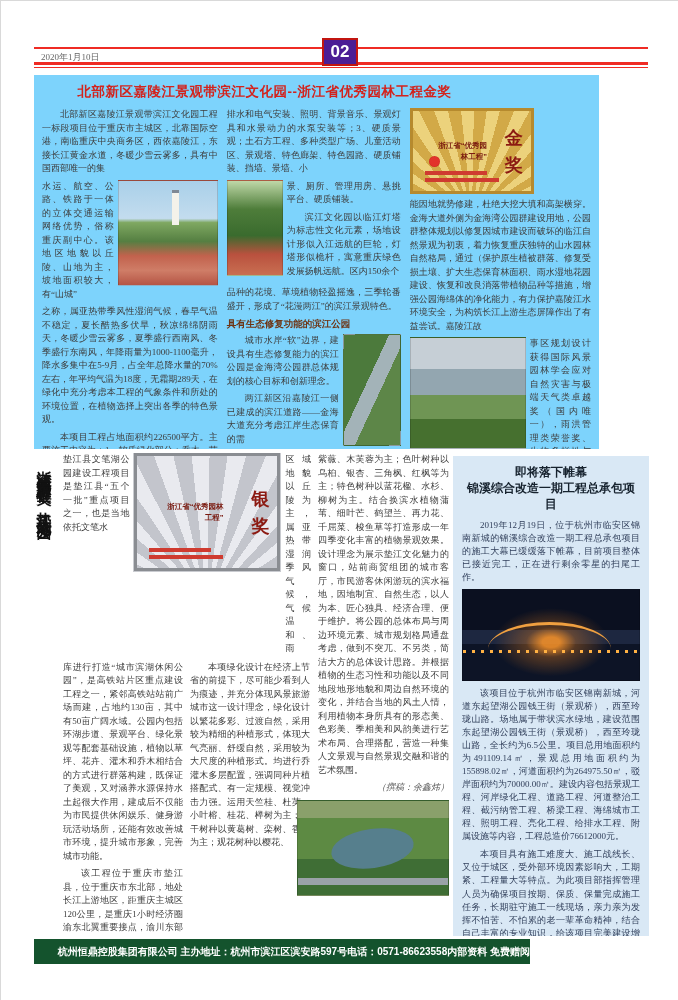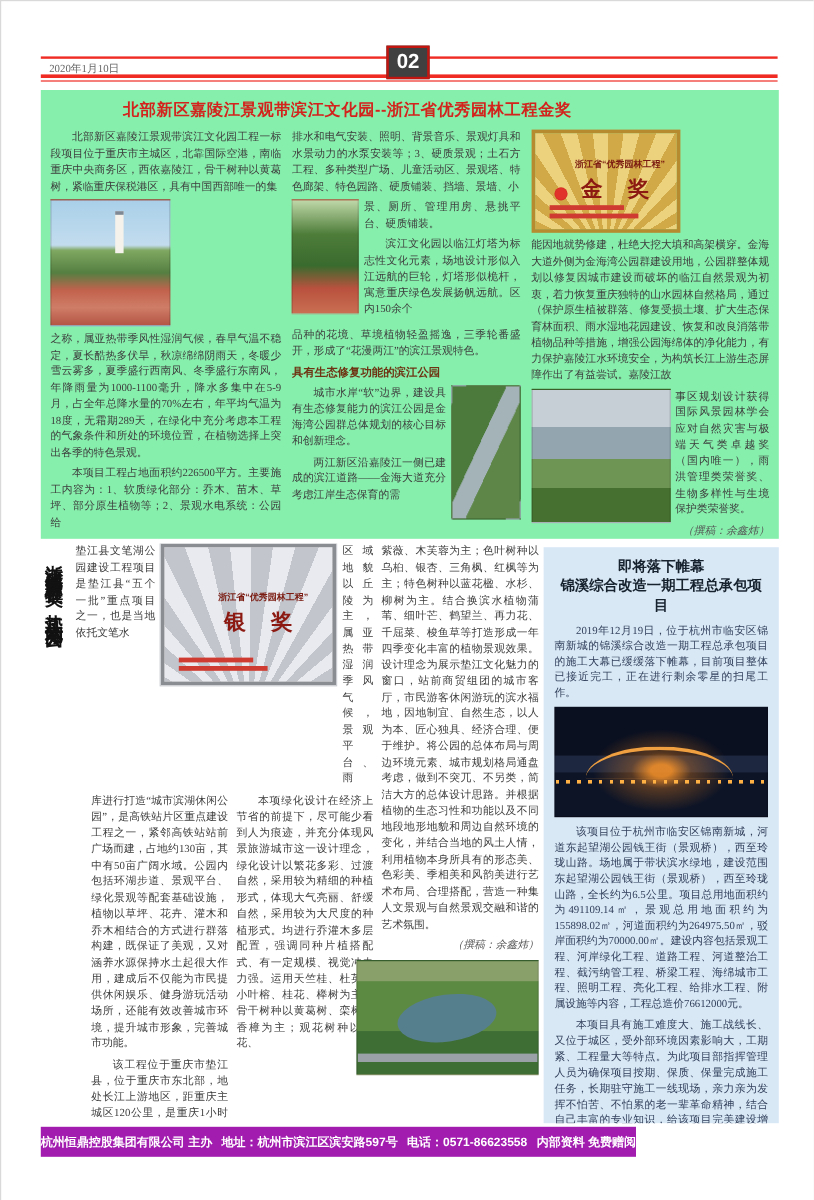--- a/index.html
+++ b/index.html
@@ -4,45 +4,45 @@
 <style>
   html,body{margin:0;padding:0;background:#f2f2f2;}
   #page{position:relative;width:678px;height:1000px;background:#ffffff;border:1px solid #d9d9d9;
         font-family:"Liberation Serif","DejaVu Serif",serif;overflow:hidden;}
 
   
   .topline{position:absolute;left:33px;width:614px;top:46px;height:2px;background:#ef2b24;}
   .date{position:absolute;left:40px;top:50px;font-size:9px;color:#666;}
   .midline1{position:absolute;left:33px;width:614px;top:61px;height:3px;background:#ef2b24;}
   .midline2{position:absolute;left:33px;width:614px;top:66px;height:1px;background:#ef2b24;}
-  .pagenum{position:absolute;left:321px;top:37px;width:36px;height:28px;background:#404040;border:2px solid #c21510;
+  .pagenum{position:absolute;left:321px;top:37px;width:36px;height:28px;background:#4c1d95;border:2px solid #c21510;
            color:#fff;font-weight:bold;font-size:17px;display:flex;align-items:center;justify-content:center;
            font-family:"Liberation Sans","DejaVu Sans",sans-serif;box-sizing:border-box;}
 
   
-  .a1{position:absolute;left:33px;top:74px;width:615px;height:374px;background:#86efac;
+  .a1{position:absolute;left:33px;top:74px;width:565px;height:374px;background:#7dd3fc;
       box-sizing:border-box;padding:5px 8px;overflow:hidden;}
   .a1-title{margin:3px 138px 7px 34px;text-align:center;color:#d3231d;font-weight:bold;font-size:13.5px;
             font-family:"Liberation Sans","DejaVu Sans",sans-serif;letter-spacing:0.5px;}
   .cols{display:flex;gap:9px;}
   .col{text-align:justify;font-size:9px;line-height:1.5;color:#3d3d3d;}
   .c1{width:193px;}.c2{width:191px;}.c3{width:199px;}
   .col p{margin:0 0 4px 0;}
   .ind{text-indent:2em;}
   .wraprow{display:flex;gap:4px;margin-bottom:4px;}
   .wraprow .txt{flex:1;}
   .ph{flex-shrink:0;border:1px solid rgba(0,0,0,.15);box-sizing:border-box;position:relative;overflow:hidden;}
   #ph1{width:100px;height:106px;background:linear-gradient(to bottom,#a9d0e9 0%,#c3dcee 36%,#7fa861 40%,#557f42 58%,#c2624d 72%,#cf7d67 86%,#b55545 100%);}
   #ph1 .tower{position:absolute;left:54%;top:9%;width:7px;height:32px;background:#f4f2ea;border-top:3px solid #7e8894;}
   #ph2{width:56px;height:96px;background:linear-gradient(to bottom,#bfd8a8 0%,#4e7d3a 30%,#3a6b2e 58%,#b9513e 78%,#c96f52 100%);}
   #ph3{width:58px;height:112px;background:linear-gradient(115deg,#4c7a3c 0 42%,#a3b3b8 42% 58%,#5d8648 58% 100%);}
   #ph4{width:116px;height:112px;background:linear-gradient(to bottom,#c6cfd6 0 28%,#93a6b0 28% 52%,#6f9554 52% 74%,#46702f 74% 100%);}
 
-  .plq{flex-shrink:0;display:flex;flex-direction:column;align-items:center;justify-content:center;
-       box-sizing:border-box;position:relative;text-align:left;padding-left:24px;}
+  .plq{flex-shrink:0;display:flex;flex-direction:row;align-items:center;justify-content:center;
+       box-sizing:border-box;position:relative;text-align:right;padding-left:24px;}
   .plq-gold{width:124px;height:86px;border:3px solid #b68a2e;
             background:repeating-conic-gradient(from -90deg at 50% 130%,#ecd27c 0 7deg,#d2a947 7deg 14deg);}
   .plq-silver{width:146px;height:118px;border:3px solid #8a8d92;outline:1px solid #c9cbd0;
             background:repeating-conic-gradient(from -90deg at 50% 130%,#e9eaef 0 7deg,#c3c5cc 7deg 14deg);}
   .plq .l1{font-size:7.5px;font-weight:bold;color:#7a1a10;font-family:"Liberation Sans",sans-serif;}
   .plq .l2{font-size:18px;font-weight:bold;color:#8c1a12;letter-spacing:8px;margin-top:2px;
            font-family:"Liberation Sans",sans-serif;}
   .plq .seal{width:11px;height:11px;border-radius:50%;background:radial-gradient(#e2332b 0 55%,#b0170f 100%);
              position:absolute;left:16px;bottom:24px;}
   .plq .strip{height:4px;background:#cf3b30;position:absolute;left:12px;}
@@ -58,21 +58,21 @@
           text-orientation:upright;font-weight:bold;font-size:15px;letter-spacing:2px;color:#121212;
           font-family:"Liberation Sans","DejaVu Sans",sans-serif;line-height:27px;}
   .band{position:absolute;left:62px;top:452px;width:386px;height:483px;overflow:hidden;
         font-size:9px;line-height:1.5;color:#3d3d3d;text-align:justify;}
   .band p{margin:0 0 4px 0;}
   .band-flex{display:flex;gap:7px;}
   .bleft{width:248px;}
   .row1{display:flex;gap:5px;margin-bottom:5px;}
   .s-c1a{width:70px;}
   .s-c2a{width:27px;}
-  .row2{display:flex;gap:7px;margin-left:13px;}
+  .row2{display:flex;gap:7px;}
   .s-col{width:120px;}
   .bcol3{width:131px;}
   #ph5{width:152px;height:96px;margin:5px 0 0 -21px;
        background:linear-gradient(to bottom,#8aa06b 0 18%,#5d8a43 18% 62%,#3f6e35 62% 100%);}
   #ph5 .lake{position:absolute;left:22%;top:30%;width:55%;height:42%;border-radius:50%;
              background:#567f8d;transform:rotate(-8deg);}
   #ph5 .road{position:absolute;left:0;bottom:10%;width:100%;height:7px;background:#9aa2a8;}
 
   
   .jx{position:absolute;left:452px;top:455px;width:196px;height:480px;background:#d9e8f5;
@@ -83,42 +83,43 @@
         font-family:"Liberation Sans","DejaVu Sans",sans-serif;margin-bottom:6px;}
   #ph6{width:100%;height:92px;margin:2px 0 6px 0;
        background:radial-gradient(ellipse at 50% 58%,rgba(255,150,40,.85) 0 7%,rgba(255,140,30,.30) 20%,rgba(0,0,0,0) 46%),
                   linear-gradient(to bottom,#0b1020 0 44%,#1d2740 44% 60%,#0d1426 60% 100%);}
   #ph6 .bridge{position:absolute;left:14%;bottom:34%;width:70%;height:24px;
                border-top:3px solid #f0a040;border-radius:50% 50% 0 0/100% 100% 0 0;}
   #ph6 .lights{position:absolute;left:0;bottom:30%;width:100%;height:3px;
                background:repeating-linear-gradient(90deg,#ffb143 0 3px,rgba(0,0,0,0) 3px 9px);}
 
   
-  .footer{position:absolute;left:33px;top:938px;width:496px;height:25px;background:#a21caf;color:#fff;
-          display:flex;align-items:center;justify-content:space-between;font-weight:bold;font-size:10px;
+  .footer{position:absolute;left:33px;top:938px;width:496px;height:25px;background:#14532d;color:#fff;
+          display:flex;align-items:center;justify-content:flex-end;font-weight:bold;font-size:10px;
           font-family:"Liberation Sans","DejaVu Sans",sans-serif;}
 </style>
 </head>
 <body>
 
 <div id="page">
 
   <div class="topline"></div>
   <div class="date">2020年1月10日</div>
   <div class="midline1"></div>
   <div class="midline2"></div>
   <div class="pagenum">02</div>
 
   <div class="a1">
     <div class="a1-title">北部新区嘉陵江景观带滨江文化园--浙江省优秀园林工程金奖</div>
     <div class="cols">
 
       <div class="col c1">
-        <p class="ind">北部新区嘉陵江景观带滨江文化园工程一标段项目位于重庆市主城区，北靠国际空港，南临重庆中央商务区，西依嘉陵江，骨干树种以黄葛树，紧临重庆保税港区，具有中国西部唯一的集</p>
-        <div class="wraprow">
+        <p class="ind">北部新区嘉陵江景观带滨江文化园工程一标段项目位于重庆市主城区，北靠国际空港，南临重庆中央商务区，西依嘉陵江，东接长江黄金水道，冬暖少雪云雾多，具有中国西部唯一的集</p>
+        <div class="wraprow">
+          <div class="txt">水运、航空、公路、铁路于一体的立体交通运输网络优势，俗称重庆副中心。该地区地貌以丘陵、山地为主，坡地面积较大，有“山城”</div>
           <div class="ph" id="ph1">
             <div class="tower"></div>
           </div>
         </div>
         <p>之称，属亚热带季风性湿润气候，春早气温不稳定，夏长酷热多伏旱，秋凉绵绵阴雨天，冬暖少雪云雾多，夏季盛行西南风、冬季盛行东南风，年降雨量为1000-1100毫升，降水多集中在5-9月，占全年总降水量的70%左右，年平均气温为18度，无霜期289天，在绿化中充分考虑本工程的气象条件和所处的环境位置，在植物选择上突出各季的特色景观。</p>
         <p class="ind">本项目工程占地面积约226500平方。主要施工内容为：1、软质绿化部分：乔木、苗木、草坪、部分原生植物等；2、景观水电系统：公园给</p>
       </div>
 
       <div class="col c2">
         <p>排水和电气安装、照明、背景音乐、景观灯具和水景动力的水泵安装等；3、硬质景观；土石方工程、多种类型广场、儿童活动区、景观塔、特色廊架、特色园路、硬质铺装、挡墙、景墙、小</p>
@@ -169,21 +170,21 @@
     <div class="band-flex">
       <div class="bleft">
         <div class="row1">
           <div class="s-c1a">垫江县文笔湖公园建设工程项目是垫江县“五个一批”重点项目之一，也是当地依托文笔水</div>
           <div class="plq plq-silver">
             <div class="l1">浙江省“优秀园林工程”</div>
             <div class="l2">银 奖</div>
             <div class="strip s1"></div>
             <div class="strip s2"></div>
           </div>
-          <div class="s-c2a">区域地貌以丘陵为主，属亚热带湿润季风气候，景观平台、雨</div>
+          <div class="s-c2a">区域地貌以丘陵为主，属亚热带湿润季风气候，气候温和、雨</div>
         </div>
         <div class="row2">
           <div class="s-col">
             <p>库进行打造“城市滨湖休闲公园”，是高铁站片区重点建设工程之一，紧邻高铁站站前广场而建，占地约130亩，其中有50亩广阔水域。公园内包括环湖步道、景观平台、绿化景观等配套基础设施，植物以草坪、花卉、灌木和乔木相结合的方式进行群落构建，既保证了美观，又对涵养水源保持水土起很大作用，建成后不仅能为市民提供休闲娱乐、健身游玩活动场所，还能有效改善城市环境，提升城市形象，完善城市功能。</p>
             <p class="ind">该工程位于重庆市垫江县，位于重庆市东北部，地处长江上游地区，距重庆主城区120公里，是重庆1小时经济圈渝东北翼重要接点，渝川东部陆上交通枢纽，为渝东北地区商贸流通、物资集散地。该</p>
           </div>
           <div class="s-col">
             <p class="ind">本项绿化设计在经济上节省的前提下，尽可能少看到人为痕迹，并充分体现风景旅游城市这一设计理念，绿化设计以繁花多彩、过渡自然，采用较为精细的种植形式，体现大气亮丽、舒缓自然，采用较为大尺度的种植形式。均进行乔灌木多层配置，强调同种片植搭配式、有一定规模、视觉冲击力强。运用天竺桂、杜英、小叶榕、桂花、榉树为主；骨干树种以黄葛树、栾树、香樟为主；观花树种以樱花、</p>
           </div>
         </div>

